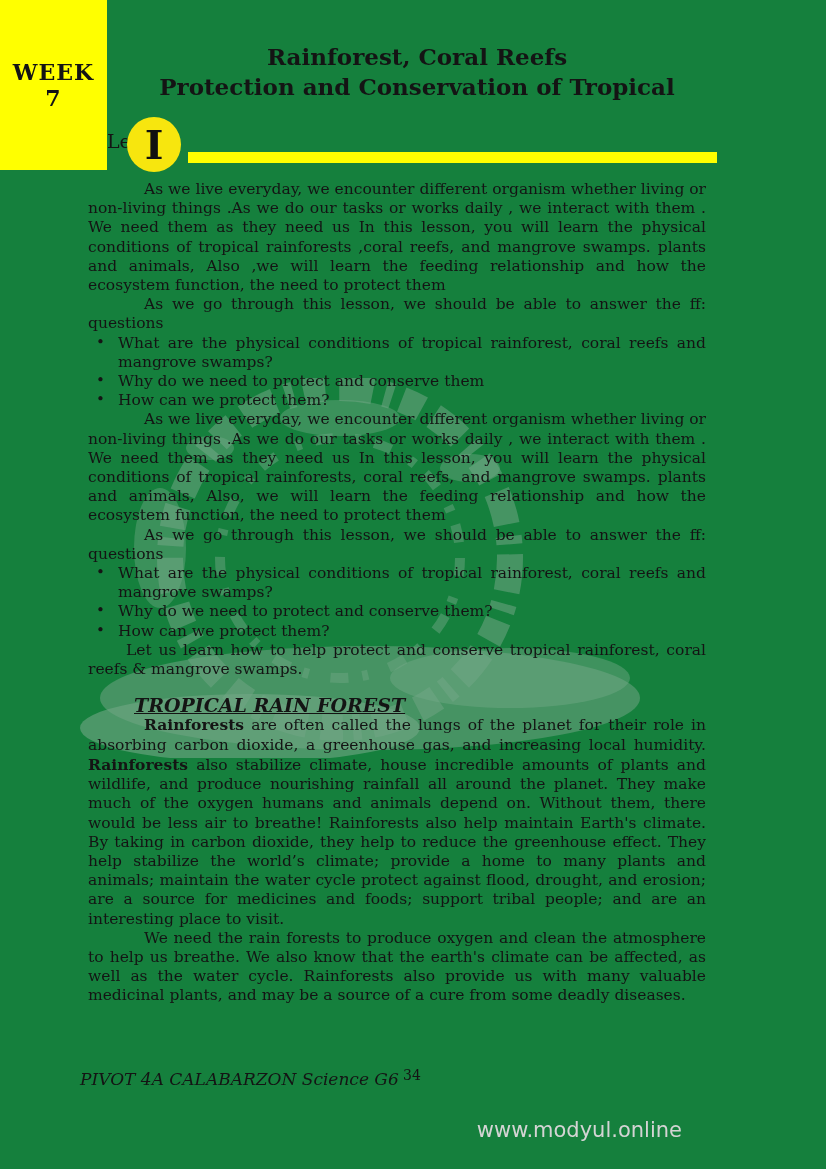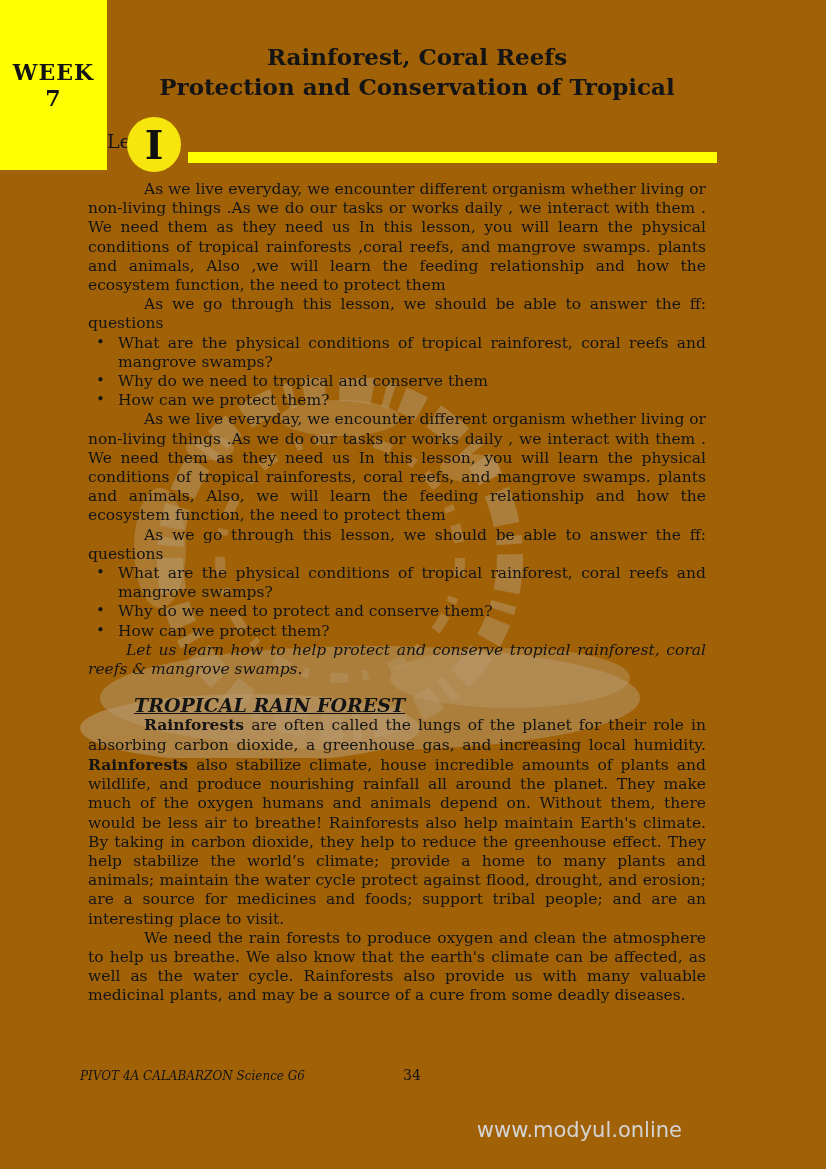--- a/index.html
+++ b/index.html
@@ -1,19 +1,19 @@
 <!DOCTYPE html>
 <html><head>
 <meta charset="utf-8">
 <style>
   html,body { margin:0; padding:0; background:#ffffff; }
   .page {
     position:relative;
     width:826px; height:1169px;
-    background:#a16207;
+    background:#15803d;
     font-family:"DejaVu Serif", serif;
     color:#141414;
     overflow:hidden;
   }
 
   
   .week-box {
     position:absolute; left:0; top:0;
     width:107px; height:170px;
     background:#FFFF00;
@@ -55,41 +55,41 @@
   .content p { margin:0; }
   p.indent { text-indent:56px; }
   ul.questions { list-style:none; margin:0; padding:0; }
   ul.questions li { position:relative; padding-left:30px; }
   ul.questions li::before {
     content:"\2022";
     position:absolute; left:8px; top:-1px;
     font-size:15px;
   }
   .intro-b { margin-top:19px; }
-  .transition-para { margin-top:9px; text-indent:38px;font-style:italic; }
+  .transition-para { margin-top:9px; text-indent:38px; }
   .section-heading {
     margin:17px 0 0 46px;
     font-weight:bold; font-style:italic;
     text-decoration:underline;
     font-size:19px;
   }
   b.term { font-weight:bold; }
 
   
   .stamp {
     position:absolute; left:40px; top:378px;
     width:640px; height:380px;
     z-index:1; opacity:0.5;
     pointer-events:none;
   }
 
   
   .footer-book {
     position:absolute; left:80px; top:1069px;
-    font-style:italic; font-size:12px;
+    font-style:italic; font-size:17px;
     z-index:2;
   }
   .page-num {
     position:absolute; left:372px; top:1067px; width:80px;
     text-align:center; font-size:14px;
     z-index:2;
   }
   .url-watermark {
     position:absolute; left:0; top:1118px; width:682px;
     text-align:right;
@@ -127,21 +127,21 @@
     <ellipse cx="430" cy="90" rx="30" ry="14" fill="#d6d6d6" opacity="0.4"></ellipse>
     <ellipse cx="170" cy="70" rx="24" ry="12" fill="#d6d6d6" opacity="0.4"></ellipse>
   </svg>
 
   <div class="content">
 
     <p class="indent">As we live everyday, we encounter different organism whether living or non-living things .As we do our tasks or works daily , we interact with them . We need them as they need us In this lesson, you will learn the physical conditions of tropical rainforests ,coral reefs, and mangrove swamps. plants and animals, Also ,we will learn the feeding relationship and how the ecosystem function, the need to protect them</p>
     <p class="indent">As we go through this lesson, we should be able to answer the ff: questions</p>
     <ul class="questions">
       <li>What are the physical conditions of tropical rainforest, coral reefs and mangrove swamps?</li>
-      <li>Why do we need to tropical and conserve them</li>
+      <li>Why do we need to protect and conserve them</li>
       <li>How can we protect them?</li>
     </ul>
 
     <p class="indent intro-b">As we live everyday, we encounter different organism whether living or non-living things .As we do our tasks or works daily , we interact with them . We need them as they need us In this lesson, you will learn the physical conditions of tropical rainforests, coral reefs, and mangrove swamps. plants and animals, Also, we will learn the feeding relationship and how the ecosystem function, the need to protect them</p>
     <p class="indent">As we go through this lesson, we should be able to answer the ff: questions</p>
     <ul class="questions">
       <li>What are the physical conditions of tropical rainforest, coral reefs and mangrove swamps?</li>
       <li>Why do we need to protect and conserve them?</li>
       <li>How can we protect them?</li>
     </ul>

